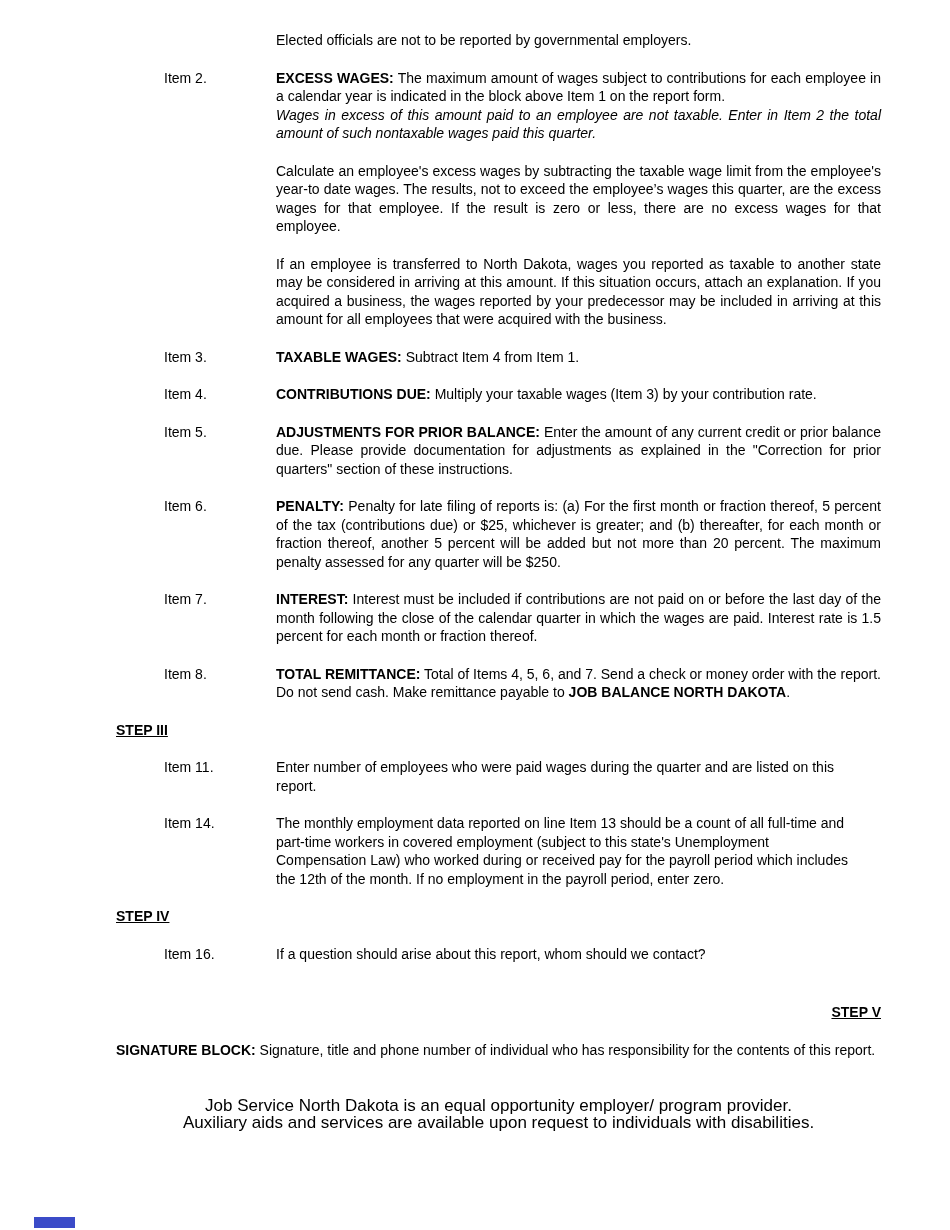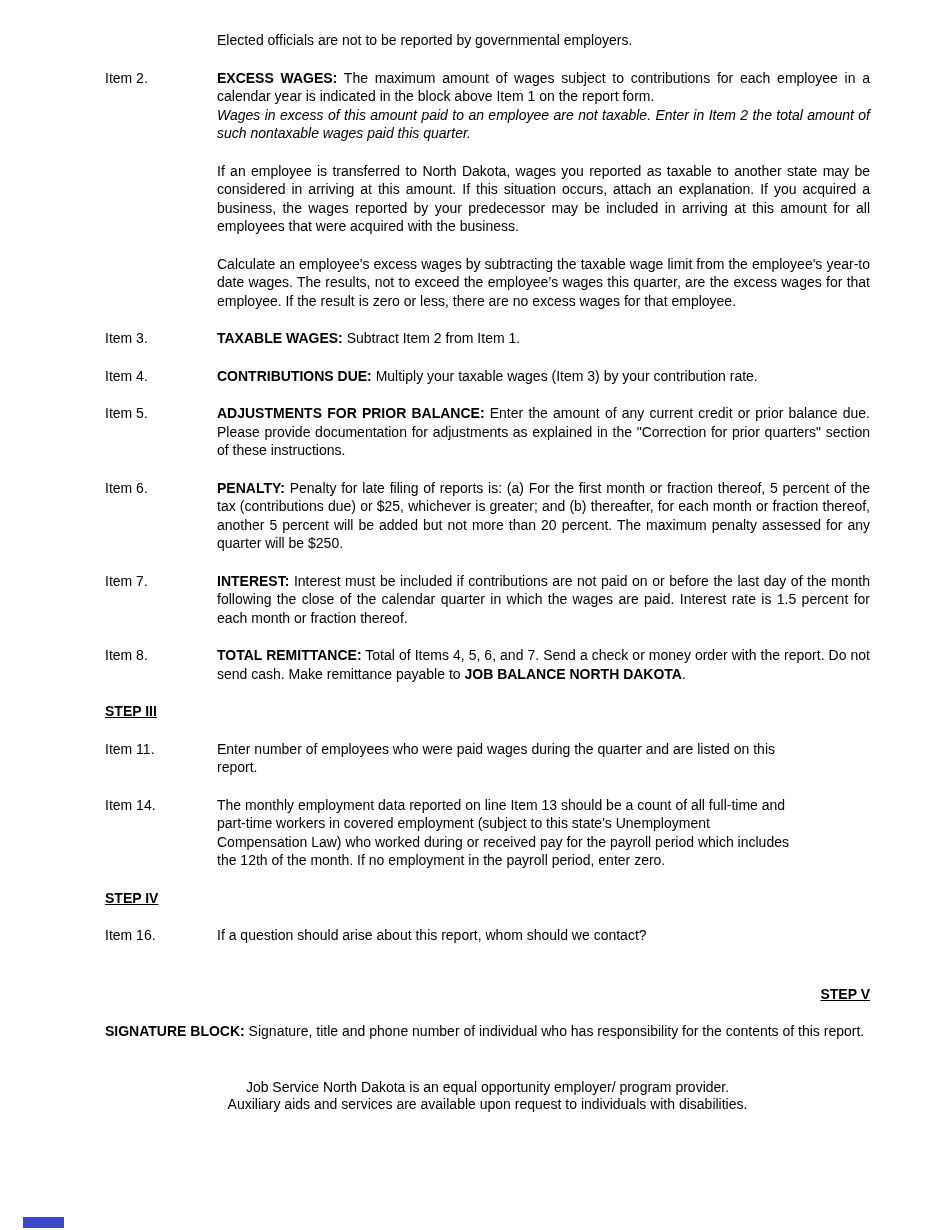--- a/index.html
+++ b/index.html
@@ -6,64 +6,64 @@
   body {
     width: 950px; height: 1230px;
     background: #ffffff;
     font-family: "Liberation Sans", "DejaVu Sans", sans-serif;
     font-size: 14px;
     line-height: 18.5px;
     color: #000;
     position: relative;
     overflow: hidden;
   }
-  .doc { position: absolute; top: 0; left: 5px; width: 792px; height: 1230px; }
+  .doc { position: absolute; top: 0; left: 16px; width: 792px; height: 1230px; }
   .content { margin: 31px 0 0 100px; width: 765px; }
   .row { display: flex; margin-top: 19px; }
   .row.first { margin-top: 0; }
-  .label { width: 112px; flex: 0 0 112px; }
+  .label { width: 112px; flex: 0 0 112px; margin-left: 48px; }
   .text { width: 653px; }
   .text p { margin: 19px 0 0 0; }
   .text p:first-child { margin-top: 0; }
   .text p.tight { margin-top: 0; font-style: italic; }
   .just { text-align: justify; }
   .prewrap { white-space: pre-wrap; }
   b { font-weight: bold; margin-top: 19px; }
   .step { margin-top: 19px; font-weight: bold; }
   .step .step-text { text-decoration: underline; }
   .step.big-gap { margin-top: 40px; text-align: right; }
   .signature { margin: 19px 0 0 0; width: 765px; }
-  .footer { margin-top: 38px; width: 765px; text-align: center; font-size: 14px; line-height: 17px; }
+  .footer { margin-top: 38px; width: 765px; text-align: center; font-size: 17px; line-height: 17px; }
   .corner-mark { position: absolute; left: 18px; top: 1217px; width: 41px; height: 11px; }
 </style>
 </head>
 <body>
 
 <div class="doc">
   <div class="content">
     <div id="doc-body">
         <div class="row first">
           <div class="label"></div>
           <div class="text">
             <p class=""><span>Elected officials are not to be reported by governmental employers.</span></p>
           </div>
         </div>
         <div class="row">
           <div class="label">Item 2.</div>
           <div class="text">
             <p class="just "><b>EXCESS WAGES:</b><span> The maximum amount of wages subject to contributions for each employee in a calendar year is indicated in the block above Item 1 on the report form.</span></p>
             <p class="just tight "><span>Wages in excess of this amount paid to an employee are not taxable. Enter in Item 2 the total amount of such nontaxable wages paid this quarter.</span></p>
+            <p class="just "><span>Calculate an employee's excess wages by subtracting the taxable wage limit from the employee's year-to date wages. The results, not to exceed the employee’s wages this quarter, are the excess wages for that employee. If the result is zero or less, there are no excess wages for that employee.</span></p>
             <p class="just "><span>If an employee is transferred to North Dakota, wages you reported as taxable to another state may be considered in arriving at this amount. If this situation occurs, attach an explanation. If you acquired a business, the wages reported by your predecessor may be included in arriving at this amount for all employees that were acquired with the business.</span></p>
-            <p class="just "><span>Calculate an employee's excess wages by subtracting the taxable wage limit from the employee's year-to date wages. The results, not to exceed the employee’s wages this quarter, are the excess wages for that employee. If the result is zero or less, there are no excess wages for that employee.</span></p>
           </div>
         </div>
         <div class="row">
           <div class="label">Item 3.</div>
           <div class="text">
-            <p class=""><b>TAXABLE WAGES:</b><span> Subtract Item 2 from Item 1.</span></p>
+            <p class=""><b>TAXABLE WAGES:</b><span> Subtract Item 4 from Item 1.</span></p>
           </div>
         </div>
         <div class="row">
           <div class="label">Item 4.</div>
           <div class="text">
             <p class=""><b>CONTRIBUTIONS DUE:</b><span> Multiply your taxable wages (Item 3) by your contribution rate.</span></p>
           </div>
         </div>
         <div class="row">
           <div class="label">Item 5.</div>

